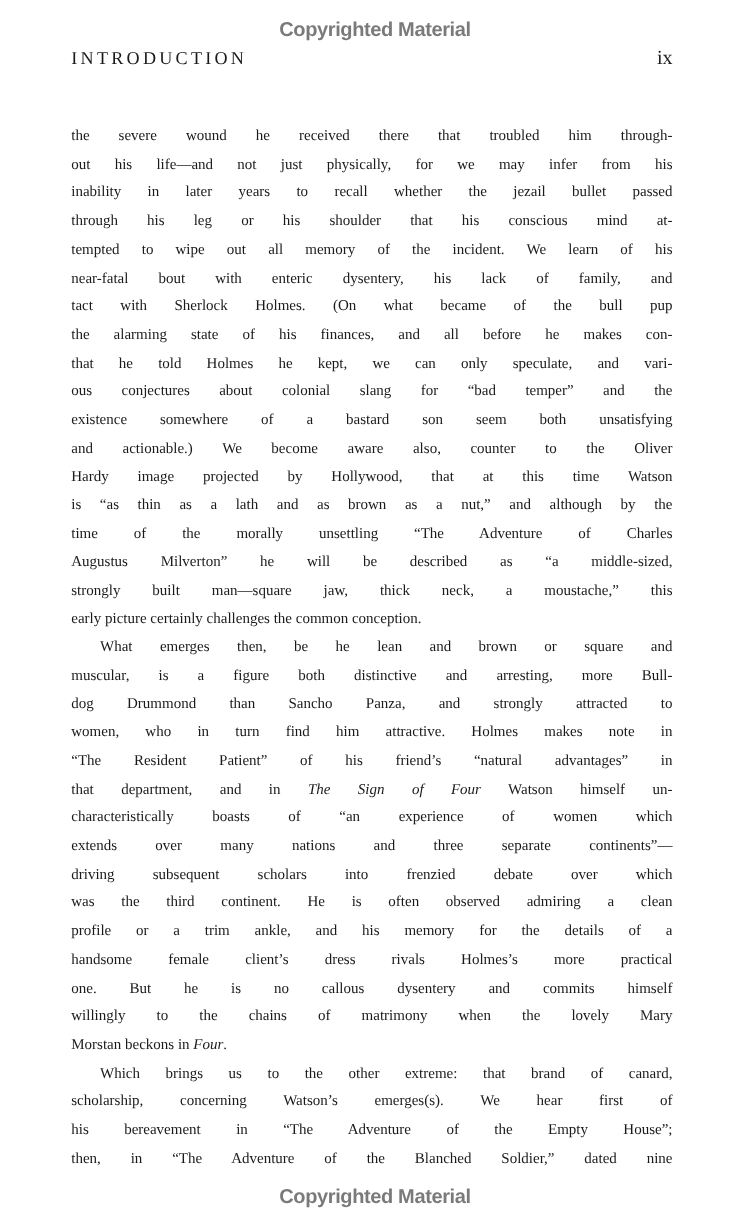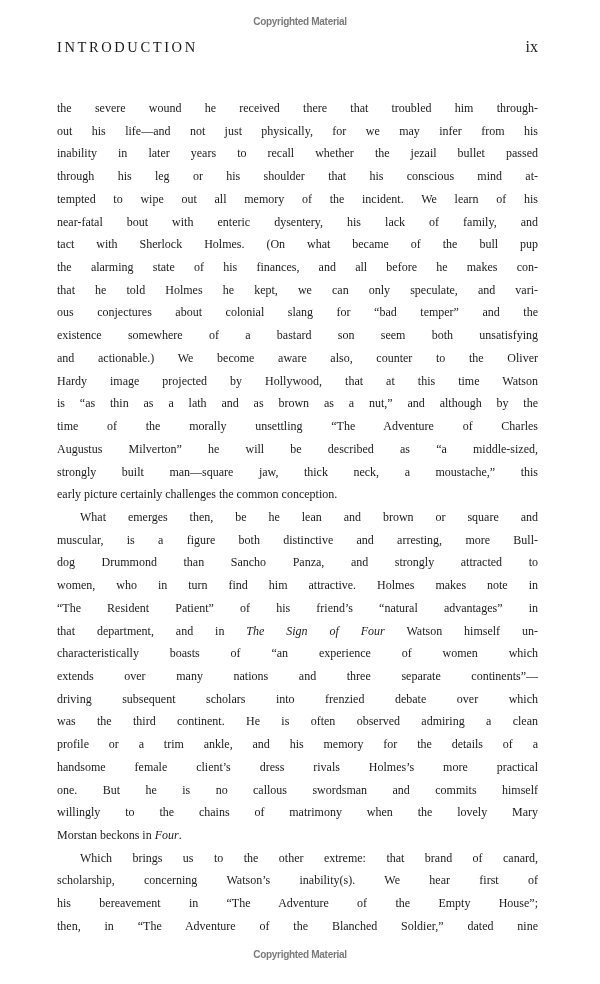--- a/index.html
+++ b/index.html
@@ -13,21 +13,21 @@
       position: relative;
       overflow: hidden;
     }
     .watermark {
       position: absolute;
       left: 0;
       width: 600px;
       text-align: center;
       font-family: "Liberation Sans", sans-serif;
       font-weight: bold;
-      font-size: 10px;
+      font-size: 16px;
       color: #7a7a7a;
       letter-spacing: -0.3px;
     }
     .watermark.top { top: 16px; }
     .watermark.bottom { top: 949px; }
     .running-head {
       position: absolute;
       top: 38px;
       left: 57px;
       width: 481px;
@@ -116,26 +116,26 @@
     <span class="line">dog Drummond than Sancho Panza, and strongly attracted to</span>
     <span class="line">women, who in turn find him attractive. Holmes makes note in</span>
     <span class="line">“The Resident Patient” of his friend’s “natural advantages” in</span>
     <span class="line"><span>that department, and in </span><span class="it">The Sign of Four</span><span> Watson himself un-</span></span>
     <span class="line">characteristically boasts of “an experience of women which</span>
     <span class="line">extends over many nations and three separate continents”—</span>
     <span class="line">driving subsequent scholars into frenzied debate over which</span>
     <span class="line">was the third continent. He is often observed admiring a clean</span>
     <span class="line">profile or a trim ankle, and his memory for the details of a</span>
     <span class="line">handsome female client’s dress rivals Holmes’s more practical</span>
-    <span class="line">one. But he is no callous swordsman and commits himself</span>
+    <span class="line">one. But he is no callous dysentery and commits himself</span>
     <span class="line">willingly to the chains of matrimony when the lovely Mary</span>
     <span class="line last"><span>Morstan beckons in </span><span class="it">Four</span><span>.</span></span>
   </div>
 
   <div>
     <span class="line indent">Which brings us to the other extreme: that brand of canard,</span>
-    <span class="line">scholarship, concerning Watson’s inability(s). We hear first of</span>
+    <span class="line">scholarship, concerning Watson’s emerges(s). We hear first of</span>
     <span class="line">his bereavement in “The Adventure of the Empty House”;</span>
     <span class="line">then, in “The Adventure of the Blanched Soldier,” dated nine</span>
   </div>
 </div>
 
 <div class="watermark bottom">Copyrighted Material</div>
 
 </body></html>

